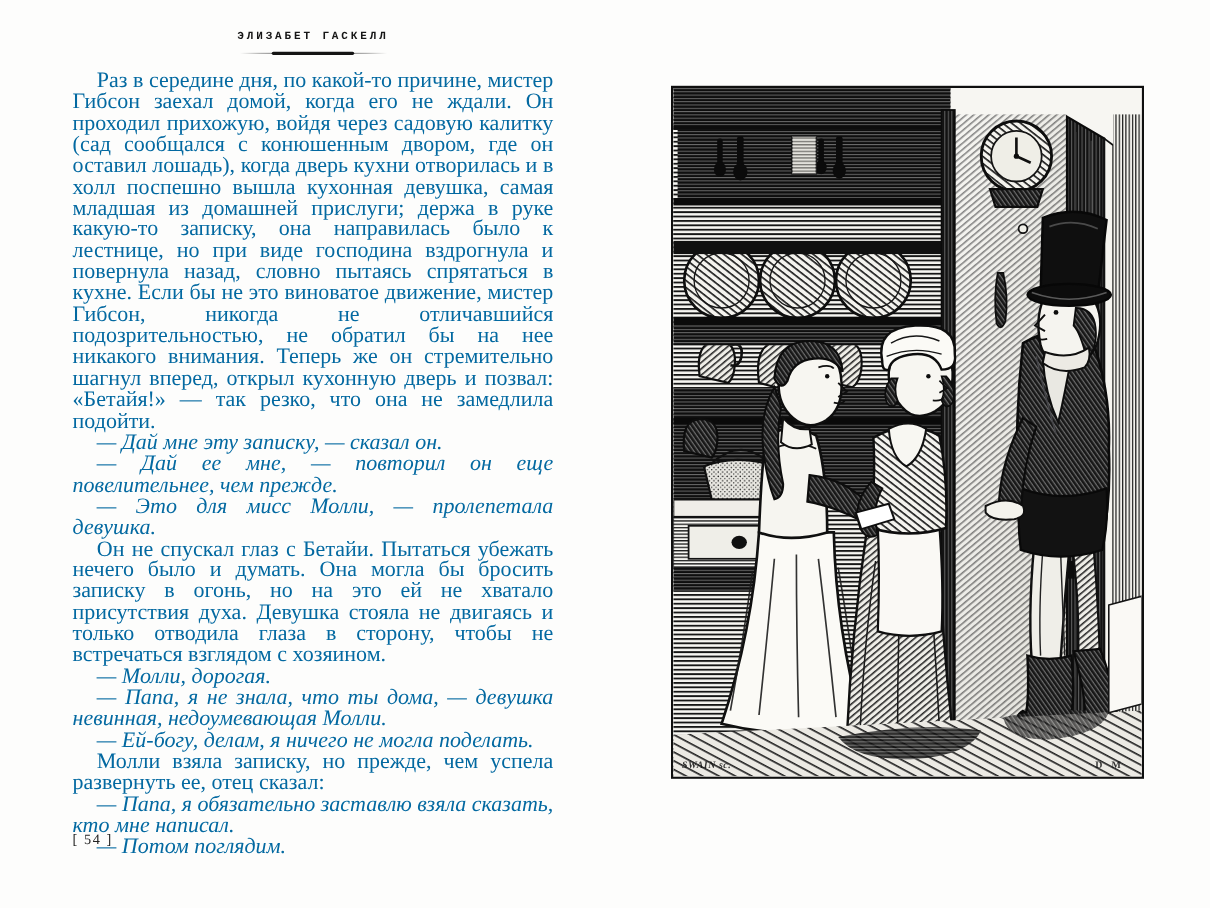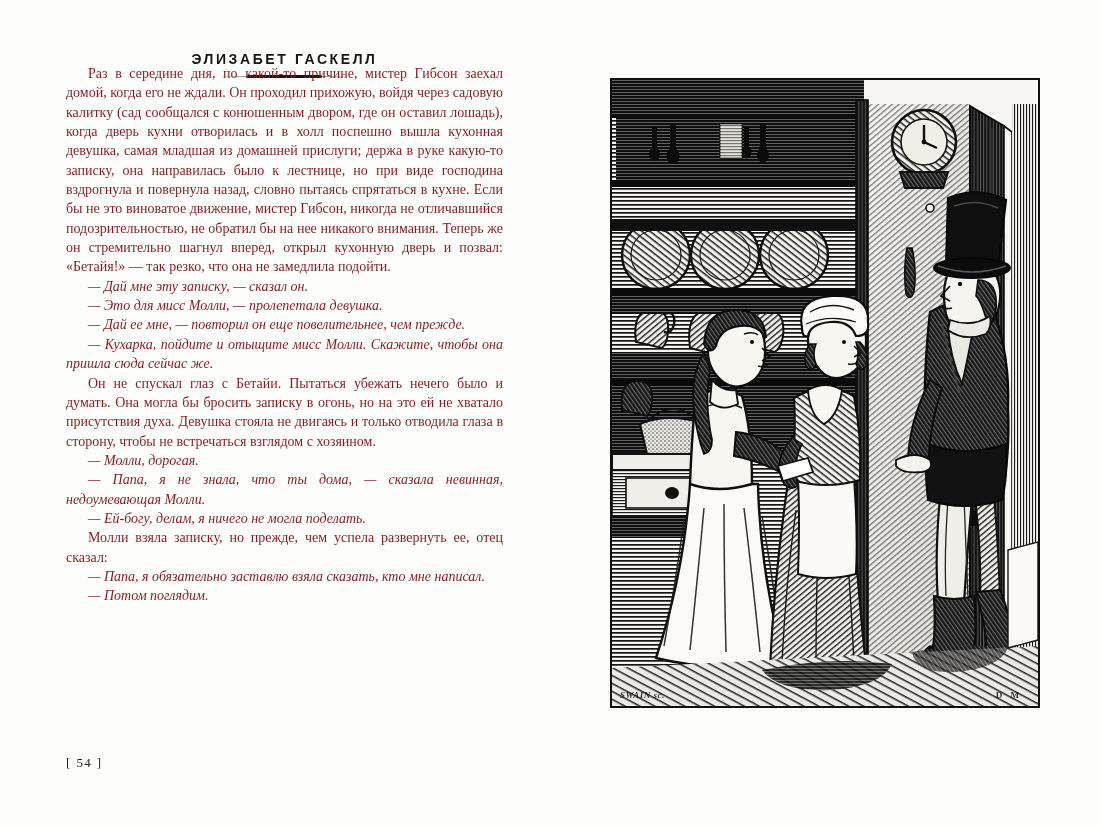--- a/index.html
+++ b/index.html
@@ -29,29 +29,28 @@
   }
 
   .running-head {
     position: absolute;
     left: 66px;
     top: 28px;
     width: 437px;
     text-align: center;
   }
   .running-head-text {
-    font-family: Liberation Sans, sans-serif;
-    font-size: 14px;
+    font-family: Liberation Mono, monospace;
+    font-size: 10px;
     font-weight: 700;
     letter-spacing: 2.6px;
     color: #161616;
     text-transform: uppercase;
     display: block;
     line-height: 1.1;
-    margin-top: 24px;
   }
   .head-rule {
     margin: 7px auto 0 auto;
     width: 134px;
     height: 4px;
     position: relative;
   }
   .head-rule::before {
     content: "";
     position: absolute;
@@ -72,26 +71,26 @@
     height: 3px;
     background: #141414;
     border-radius: 1.5px;
   }
 
   .textblock {
     position: absolute;
     left: 66px;
     top: 64px;
     width: 437px;
-    font-size: 14px;
+    font-size: 20px;
     line-height: 19.35px;
     text-align: justify;
     text-justify: inter-word;
     hyphens: manual;
-    color: #7f1d1d;
+    color: #0369a1;
   }
   .textblock p {
     margin: 0;
     text-indent: 22px;
     text-align: justify;
   }
   .textblock p.dlg {
     text-indent: 22px;
     font-style: italic;
   }
@@ -151,26 +150,25 @@
   <div class="page-verso">
 
     <div class="running-head">
       <span class="running-head-text">ЭЛИЗАБЕТ ГАСКЕЛЛ</span>
       <div class="head-rule"></div>
     </div>
 
     <div class="textblock" id="textblock">
         <p>Раз в середине дня, по какой-то причине, мистер Гибсон заехал домой, когда его не ждали. Он проходил прихожую, войдя через садовую калитку (сад сообщался с конюшенным двором, где он оставил лошадь), когда дверь кухни отворилась и в холл поспешно вышла кухонная девушка, самая младшая из домашней прислуги; держа в руке какую-то записку, она направилась было к лестнице, но при виде господина вздрогнула и повернула назад, словно пытаясь спрятаться в кухне. Если бы не это виноватое движение, мистер Гибсон, никогда не отличавшийся подозрительностью, не обратил бы на нее никакого внимания. Теперь же он стремительно шагнул вперед, открыл кухонную дверь и позвал: «Бетайя!» — так резко, что она не замедлила подойти.</p>
         <p class="dlg">— Дай мне эту записку, — сказал он.</p>
+        <p class="dlg">— Дай ее мне, — повторил он еще повелительнее, чем прежде.</p>
         <p class="dlg">— Это для мисс Молли, — пролепетала девушка.</p>
-        <p class="dlg">— Дай ее мне, — повторил он еще повелительнее, чем прежде.</p>
-        <p class="dlg">— Кухарка, пойдите и отыщите мисс Молли. Скажите, чтобы она пришла сюда сейчас же.</p>
         <p>Он не спускал глаз с Бетайи. Пытаться убежать нечего было и думать. Она могла бы бросить записку в огонь, но на это ей не хватало присутствия духа. Девушка стояла не двигаясь и только отводила глаза в сторону, чтобы не встречаться взглядом с хозяином.</p>
         <p class="dlg">— Молли, дорогая.</p>
-        <p class="dlg">— Папа, я не знала, что ты дома, — сказала невинная, недоумевающая Молли.</p>
+        <p class="dlg">— Папа, я не знала, что ты дома, — девушка невинная, недоумевающая Молли.</p>
         <p class="dlg">— Ей-богу, делам, я ничего не могла поделать.</p>
         <p>Молли взяла записку, но прежде, чем успела развернуть ее, отец сказал:</p>
         <p class="dlg">— Папа, я обязательно заставлю взяла сказать, кто мне написал.</p>
         <p class="dlg">— Потом поглядим.</p>
       </div>
 
     <div class="folio">[ 54 ]</div>
   </div>
 
   <div class="page-recto">

